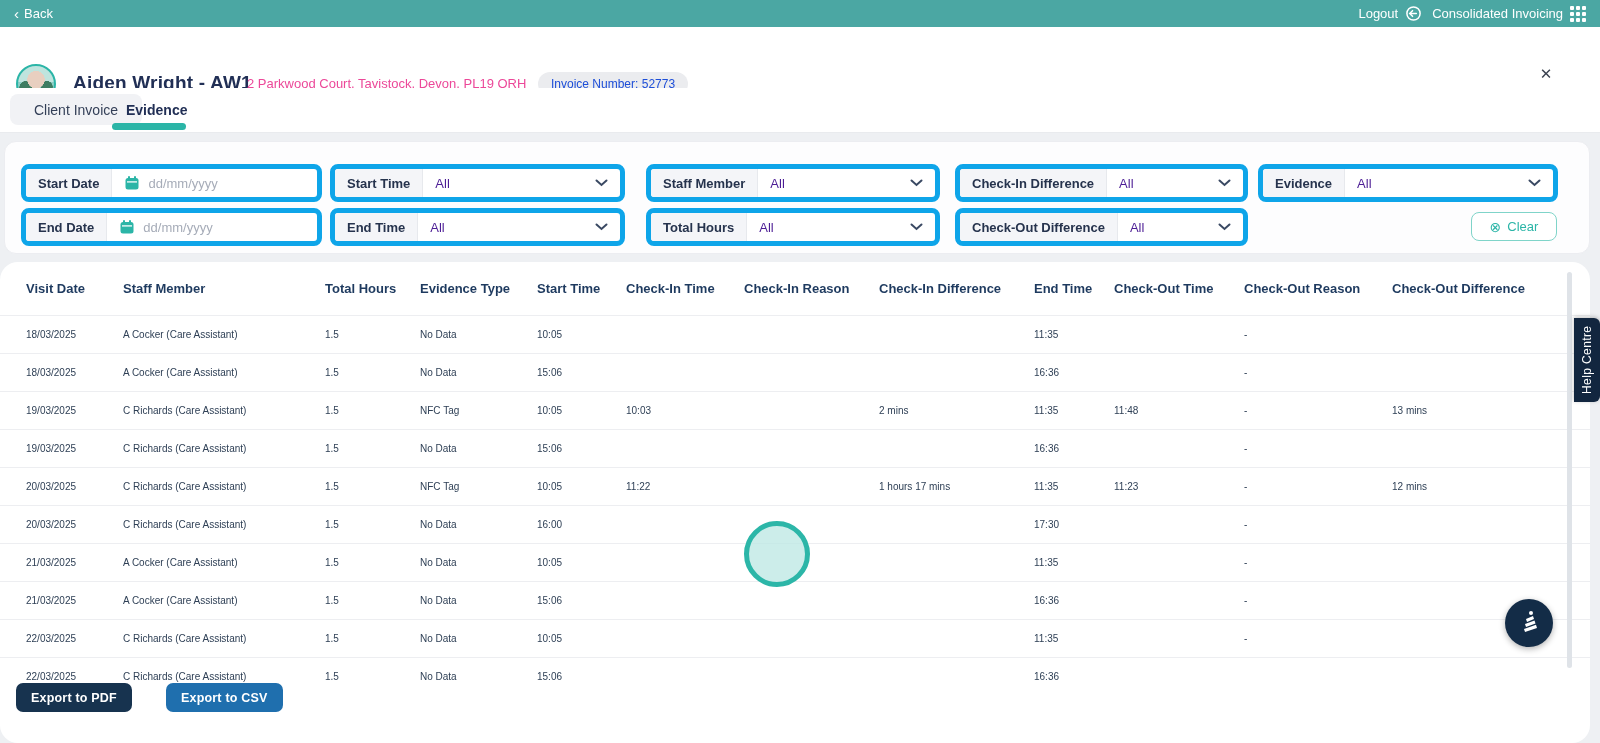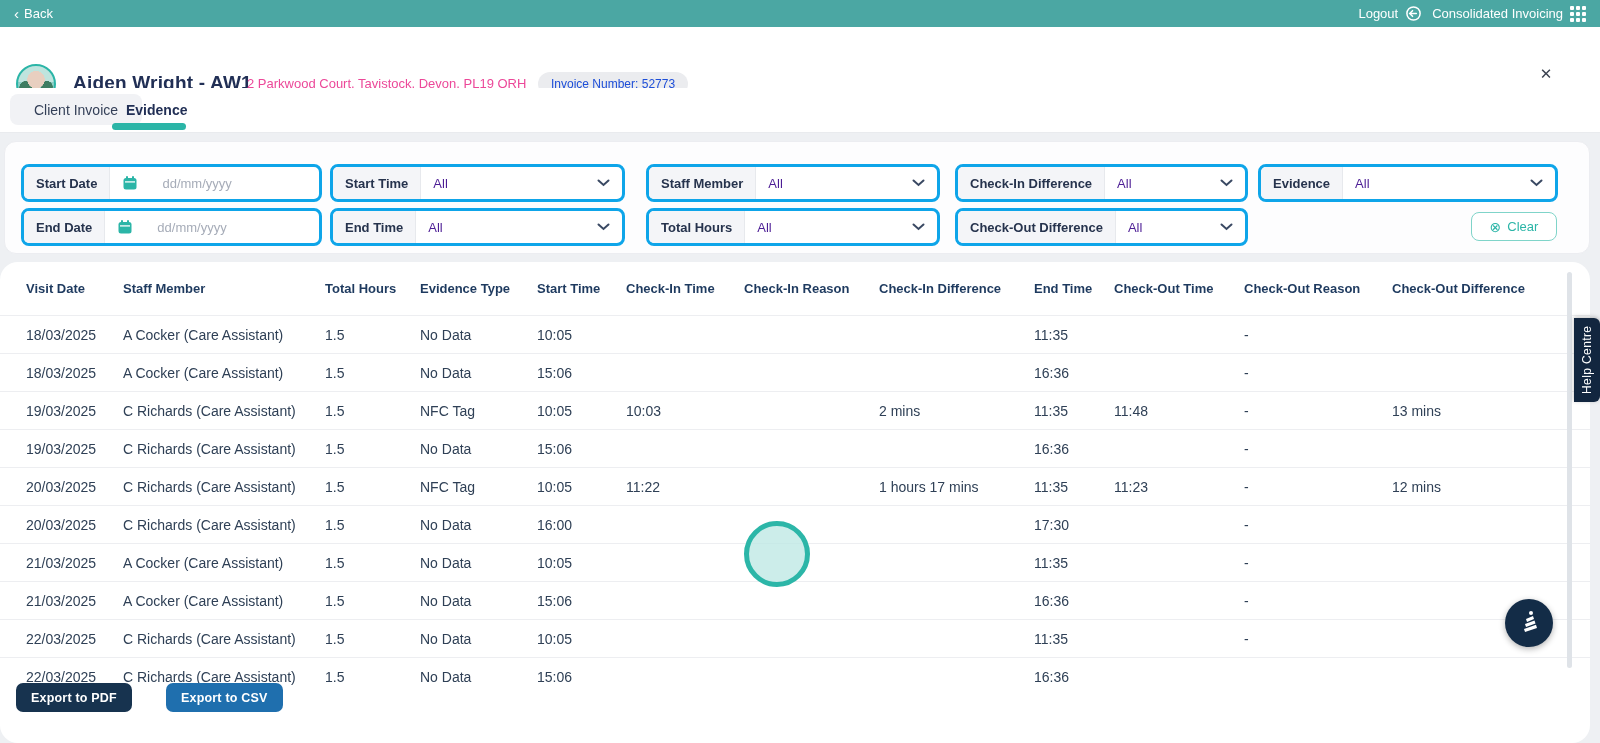--- a/index.html
+++ b/index.html
@@ -36,43 +36,43 @@
   .tab-pill{position:absolute;left:10px;top:6px;height:31px;border-radius:8px;background:#f1f2f5;
     display:flex;align-items:center;padding:0 24px;font-size:14px;color:#333f57;cursor:pointer;}
   .tab-active{position:absolute;left:124px;top:6px;height:31px;display:flex;align-items:center;padding:0 2px;
     font-size:14px;font-weight:700;color:#212f55;cursor:pointer;}
   .tab-underline{position:absolute;left:112px;top:35px;width:74px;height:7px;border-radius:4px;background:#2BB5A7;}
   
   .page{position:absolute;left:0;top:133px;width:1600px;height:610px;background:#eef0f3;}
   
   .filter-card{position:absolute;left:4px;top:141px;width:1586px;height:113px;background:#fdfdfe;
     border:1px solid #ecedf1;border-radius:12px;}
-  .fgrp{position:absolute;height:38px;border:3px solid #0ea5e9;border-radius:8px;background:#fff;
+  .fgrp{position:absolute;height:38px;border:5px solid #0ea5e9;border-radius:8px;background:#fff;
     display:flex;align-items:stretch;overflow:hidden;cursor:pointer;}
   .r1{top:22px}.r2{top:66px}
   .c1{left:16px;width:301px}.c2{left:325px;width:295px}.c3{left:641px;width:294px}
   .c4{left:950px;width:293px}.c5{left:1253px;width:300px}
   .flab{background:#f4f5f8;border-right:1px solid #e7e9ed;display:flex;align-items:center;
     padding:0 12px;font-size:13px;font-weight:600;color:#26334d;white-space:nowrap;}
-  .fbody{flex:1;display:flex;align-items:center;padding:0 12px;gap:24px;min-width:0;}
+  .fbody{flex:1;display:flex;align-items:center;padding:0 12px;gap:8px;min-width:0;}
   .fval{flex:1;font-size:13px;color:#4c1d95;}
   .finput{flex:1;border:none;outline:none;font-size:13px;color:#2f4056;min-width:0;background:transparent;
     font-family:"Liberation Sans", sans-serif;}
   .finput::placeholder{color:#a6acb8;}
   .chev{flex:none;}
   .clear-btn{position:absolute;left:1466px;top:70px;width:86px;height:29px;border:1px solid #7fd4c9;border-radius:8px;
     background:#fff;color:#2BB5A7;font-size:13px;font-weight:500;display:flex;align-items:center;justify-content:center;
     gap:6px;cursor:pointer;}
   .clear-ic{font-size:14px;line-height:1;}
   
   .table-card{position:absolute;left:0;top:262px;width:1590px;height:481px;background:#fff;overflow:hidden;border-radius:18px;}
   .trow,.thead{display:grid;grid-template-columns:97px 202px 95px 117px 89px 118px 135px 155px 80px 130px 148px 160px;
     padding-left:26px;align-items:center;}
   .thead{height:53px;font-size:13px;font-weight:700;color:#1e3a5f;}
-  .trow{height:38px;border-top:1px solid #edeef1;font-size:14px;color:#2f4056;background:#fff;}
+  .trow{height:38px;border-top:1px solid #edeef1;font-size:10px;color:#2f4056;background:#fff;}
   .tcell{white-space:nowrap;overflow:hidden;text-overflow:ellipsis;padding-right:8px;}
   
   .click-circle{position:absolute;left:744px;top:521px;width:66px;height:66px;border-radius:50%;
     border:5px solid #2CB6A8;background:rgba(190,232,228,.78);pointer-events:none;}
   .help-tab{position:absolute;left:1574px;top:318px;width:26px;height:84px;background:#12263F;
     border-radius:6px 0 0 6px;color:#fff;font-size:12px;display:flex;align-items:center;justify-content:center;
     writing-mode:vertical-rl;transform:rotate(180deg);letter-spacing:.4px;cursor:pointer;box-shadow:0 1px 4px rgba(0,0,0,.25);}
   .scrollbar{position:absolute;left:1567px;top:272px;width:5px;height:396px;background:#dfe3e8;border-radius:3px;cursor:pointer;}
   .chat-fab{position:absolute;left:1505px;top:599px;width:48px;height:48px;border-radius:50%;background:#132C47;
     display:flex;align-items:center;justify-content:center;cursor:pointer;box-shadow:0 2px 6px rgba(0,0,0,.3);}

